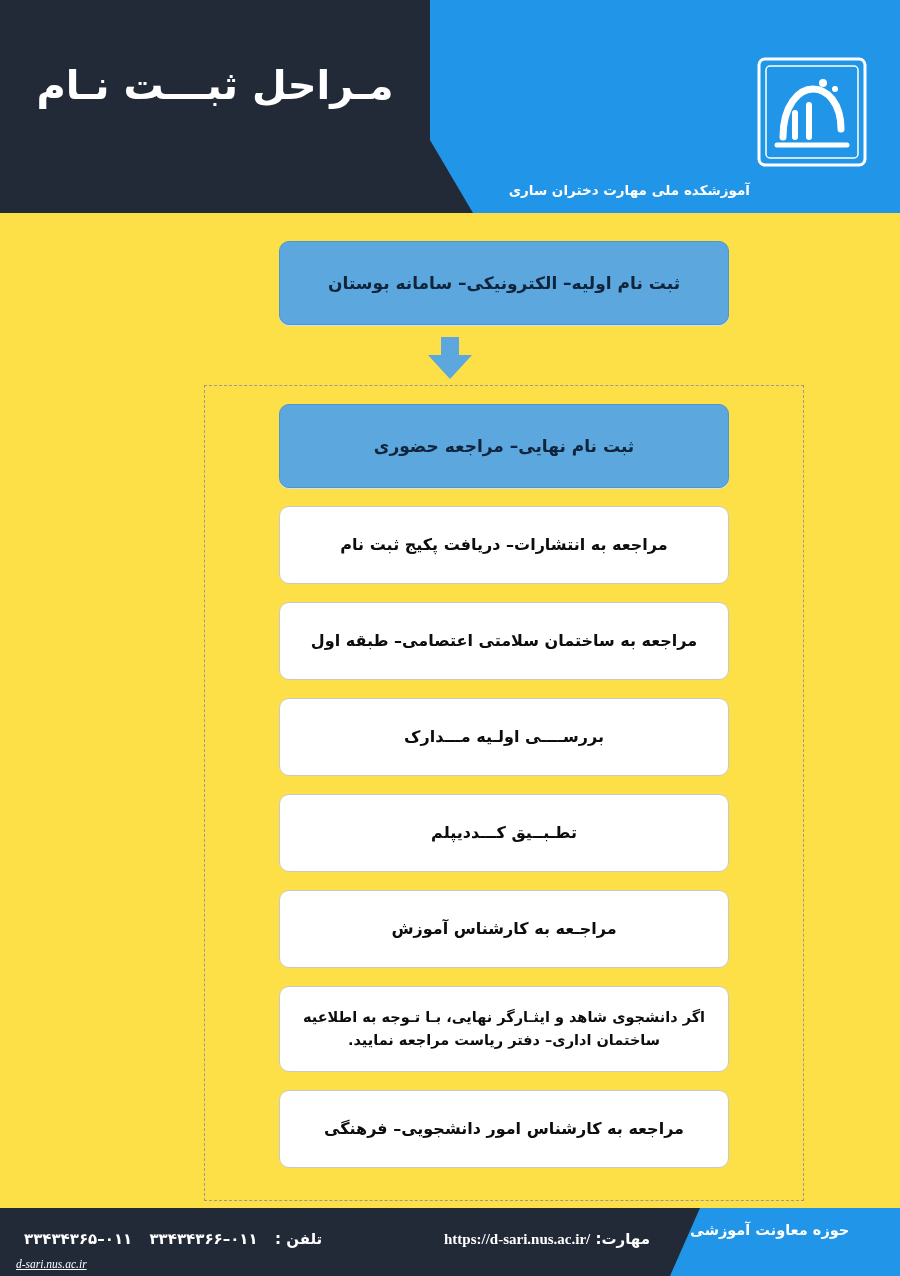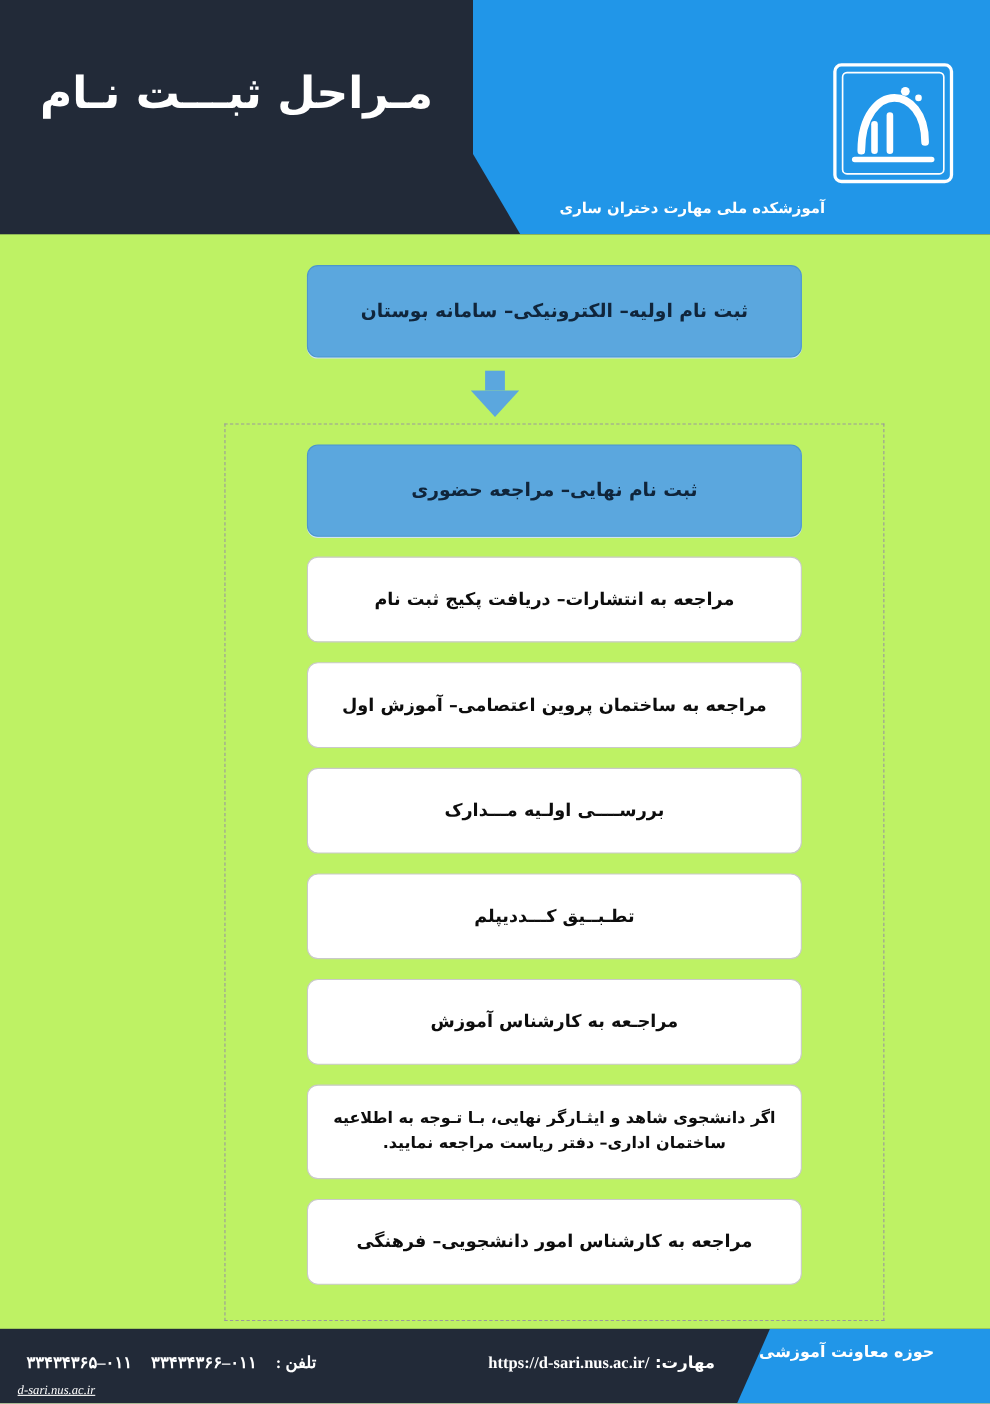--- a/index.html
+++ b/index.html
@@ -5,21 +5,21 @@
   * { box-sizing: border-box; margin: 0; padding: 0; }
   html, body {
     width: 900px; height: 1276px;
     background: #ffffff;
     font-family: "DejaVu Sans", "Liberation Sans", sans-serif;
     overflow: hidden;
   }
   .page {
     position: relative;
     width: 900px; height: 1276px;
-    background: #bef264;
+    background: #fde047;
   }
 
   
   .header {
     position: relative;
     width: 900px; height: 213px;
     background: #222a38;
     overflow: hidden;
   }
   .header-blue-shape {
@@ -167,21 +167,21 @@
   }
   .footer-phones {
     position: absolute;
     top: 22px; left: 18px;
     color: #ffffff;
     font-size: 15px;
     font-weight: bold;
     white-space: nowrap;
     direction: rtl;
   }
-  .footer-phones span { margin: 0 6px; font-family: Liberation Serif, serif; }
+  .footer-phones span { margin: 0 6px; }
   .footer-email {
     position: absolute;
     bottom: 6px; left: 16px;
     color: #ffffff;
     font-size: 11.5px;
     font-style: italic;
     font-family: "Liberation Serif", serif;
     text-decoration: underline;
     direction: ltr;
   }
@@ -219,21 +219,21 @@
     <div class="arrow-wrap">
       <div>
         <div class="arrow-shaft"></div>
         <div class="arrow-head"></div>
       </div>
     </div>
 
     <div class="dashed-group">
       <div class="step blue">ثبت نام نهایی– مراجعه حضوری</div>
       <div class="step white">مراجعه به انتشارات– دریافت پکیج ثبت نام</div>
-      <div class="step white">مراجعه به ساختمان پروین اعتصامی– آموزش اول</div>
+      <div class="step white">مراجعه به ساختمان سلامتی اعتصامی– طبقه اول</div>
       <div class="step white">بررســــی اولـیه مـــدارک</div>
       <div class="step white">تطـبــیق کـــدديپلم</div>
       <div class="step white">مراجـعه به کارشناس آموزش</div>
       <div class="step white tall">اگر دانشجوی شاهد و ایثـارگر نهایی، بـا تـوجه به اطلاعیه ساختمان اداری– دفتر ریاست مراجعه نمایید.</div>
       <div class="step white">مراجعه به کارشناس امور دانشجویی– فرهنگی</div>
     </div>
   </div>
 
 
   <div class="footer">

